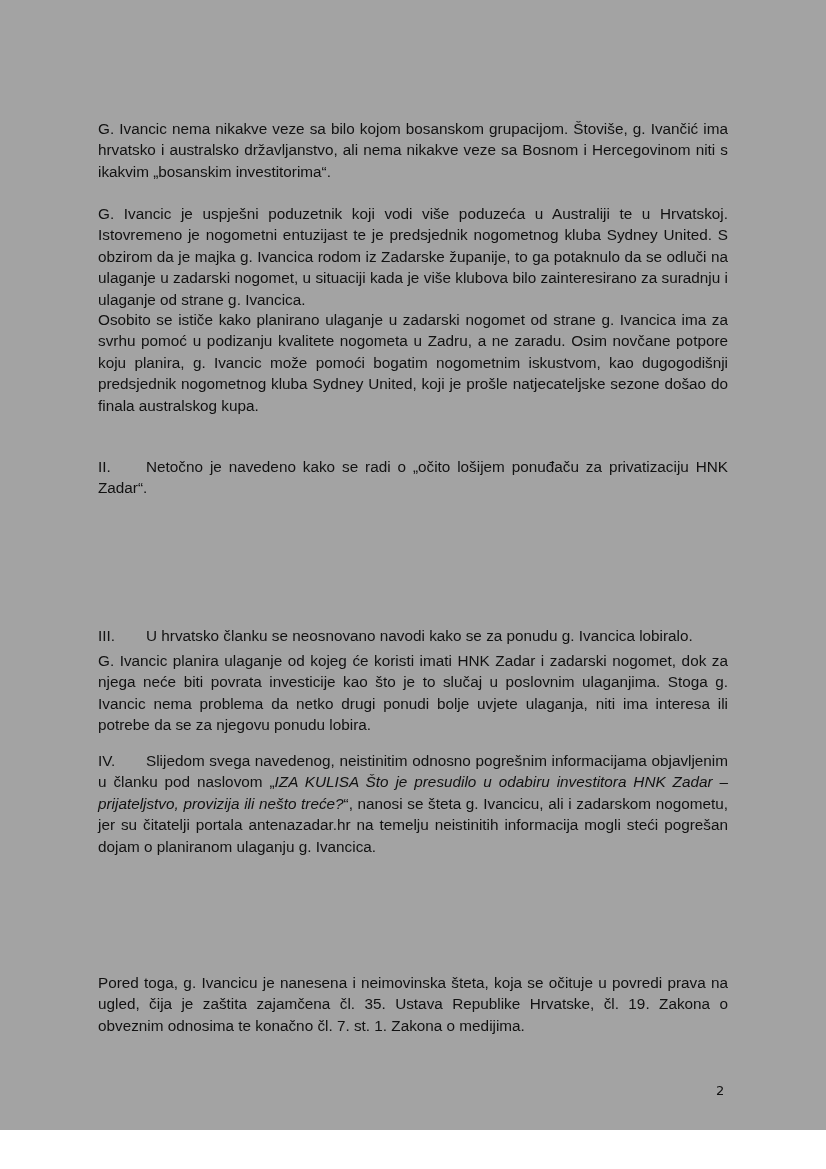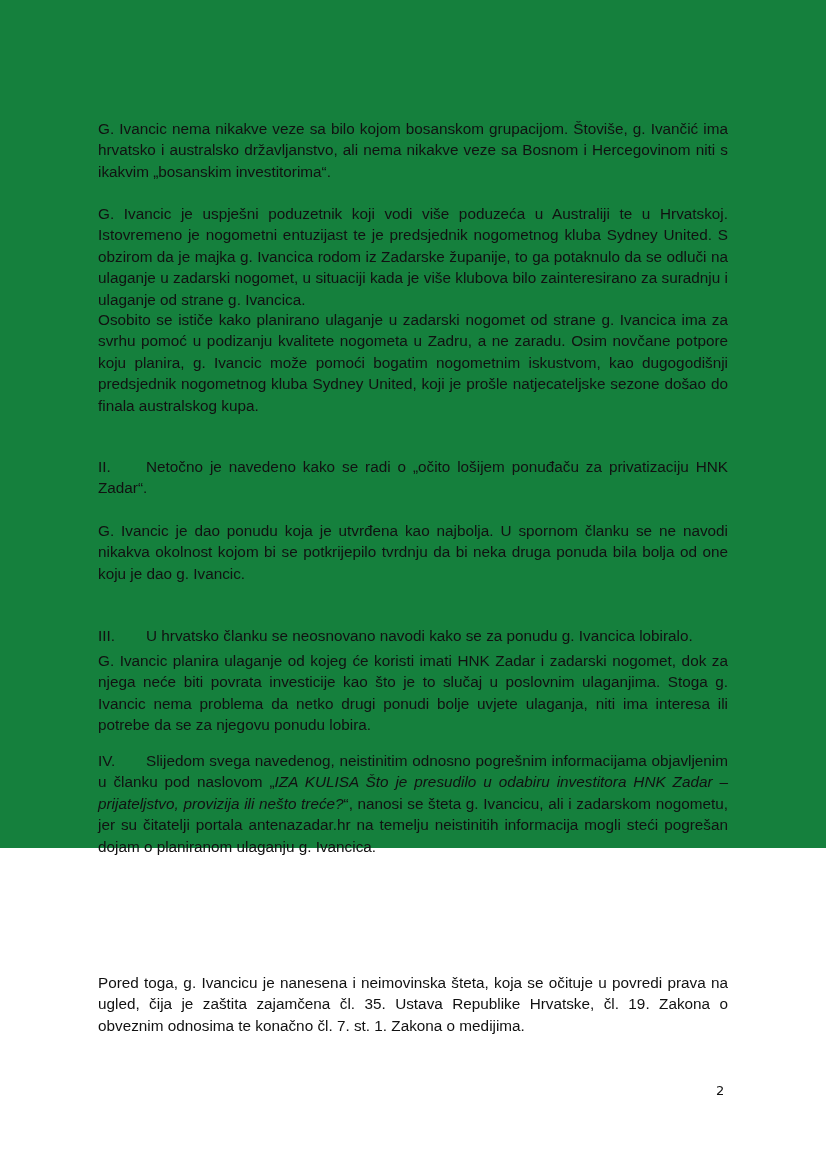--- a/index.html
+++ b/index.html
@@ -1,17 +1,17 @@
 <!DOCTYPE html>
 <html><head>
 <meta charset="utf-8">
 <style>
   html, body { margin: 0; padding: 0; background: #ffffff; }
   body { width: 826px; height: 1169px; position: relative; overflow: hidden; }
-  .page { position: absolute; left: 0; top: 0; width: 826px; height: 848px; background: #15803d; }
+  .page { position: absolute; left: 0; top: 0; width: 826px; height: 1130px; background: #a3a3a3; }
   .para {
     position: absolute; left: 98px; width: 630px;
     font-family: "Liberation Sans", sans-serif;
     font-size: 15.3px; line-height: 21.4px; color: #111;
     text-align: justify; margin: 0;
   }
   .para .num { font-weight: normal; display: inline-block; width: 48px; }
   .para em { font-style: italic; }
   .pagenum {
     position: absolute; left: 716px; top: 1083px;
@@ -26,21 +26,20 @@
   <p class="para" style="top:118px">G. Ivancic nema nikakve veze sa bilo kojom bosanskom grupacijom. Štoviše, g. Ivančić ima hrvatsko i australsko državljanstvo, ali nema nikakve veze sa Bosnom i Hercegovinom niti s ikakvim „bosanskim investitorima“.</p>
 
   <p class="para" style="top:203px">G. Ivancic je uspješni poduzetnik koji vodi više poduzeća u Australiji te u Hrvatskoj. Istovremeno je nogometni entuzijast te je predsjednik nogometnog kluba Sydney United. S obzirom da je majka g. Ivancica rodom iz Zadarske županije, to ga potaknulo da se odluči na ulaganje u zadarski nogomet, u situaciji kada je više klubova bilo zainteresirano za suradnju i ulaganje od strane g. Ivancica.</p>
 
   <p class="para" style="top:309px">Osobito se ističe kako planirano ulaganje u zadarski nogomet od strane g. Ivancica ima za svrhu pomoć u podizanju kvalitete nogometa u Zadru, a ne zaradu. Osim novčane potpore koju planira, g. Ivancic može pomoći bogatim nogometnim iskustvom, kao dugogodišnji predsjednik nogometnog kluba Sydney United, koji je prošle natjecateljske sezone došao do finala australskog kupa.</p>
 
   <p class="para" style="top:456px">
     <span class="num">II.</span><span>Netočno je navedeno kako se radi o „očito lošijem ponuđaču za privatizaciju HNK Zadar“.</span>
   </p>
 
-  <p class="para" style="top:520px">G. Ivancic je dao ponudu koja je utvrđena kao najbolja. U spornom članku se ne navodi nikakva okolnost kojom bi se potkrijepilo tvrdnju da bi neka druga ponuda bila bolja od one koju je dao g. Ivancic.</p>
 
   <p class="para" style="top:625px">
     <span class="num">III.</span><span>U hrvatsko članku se neosnovano navodi kako se za ponudu g. Ivancica lobiralo.</span>
   </p>
 
   <p class="para" style="top:650px">G. Ivancic planira ulaganje od kojeg će koristi imati HNK Zadar i zadarski nogomet, dok za njega neće biti povrata investicije kao što je to slučaj u poslovnim ulaganjima. Stoga g. Ivancic nema problema da netko drugi ponudi bolje uvjete ulaganja, niti ima interesa ili potrebe da se za njegovu ponudu lobira.</p>
 
   <p class="para" style="top:750px">
     <span class="num">IV.</span><span>Slijedom svega navedenog, neistinitim odnosno pogrešnim informacijama objavljenim u članku pod naslovom „</span><em>IZA KULISA Što je presudilo u odabiru investitora HNK Zadar – prijateljstvo, provizija ili nešto treće?</em><span>“, nanosi se šteta g. Ivancicu, ali i zadarskom nogometu, jer su čitatelji portala antenazadar.hr na temelju neistinitih informacija mogli steći pogrešan dojam o planiranom ulaganju g. Ivancica.</span>
   </p>

